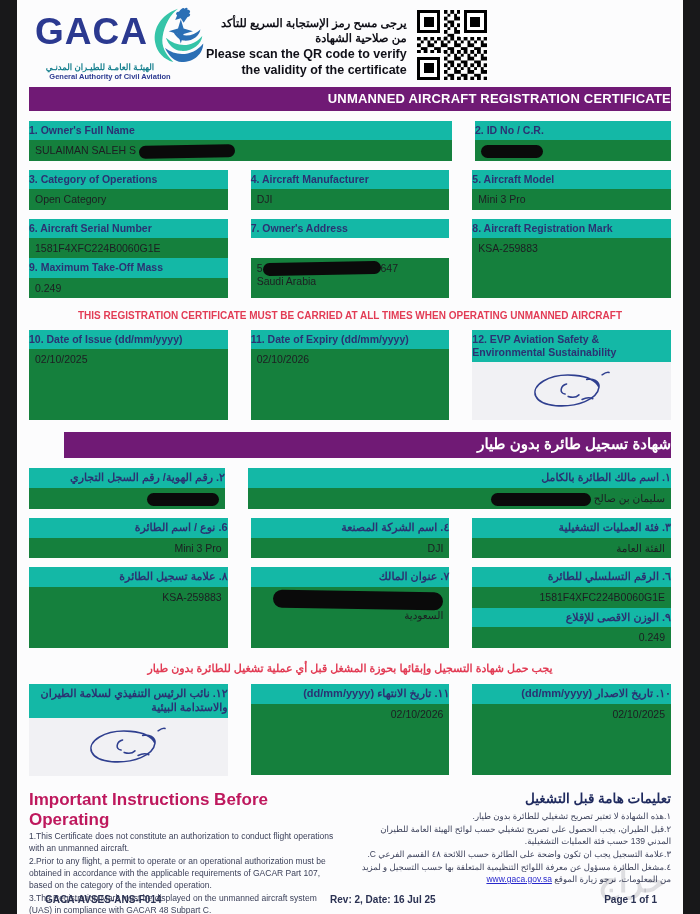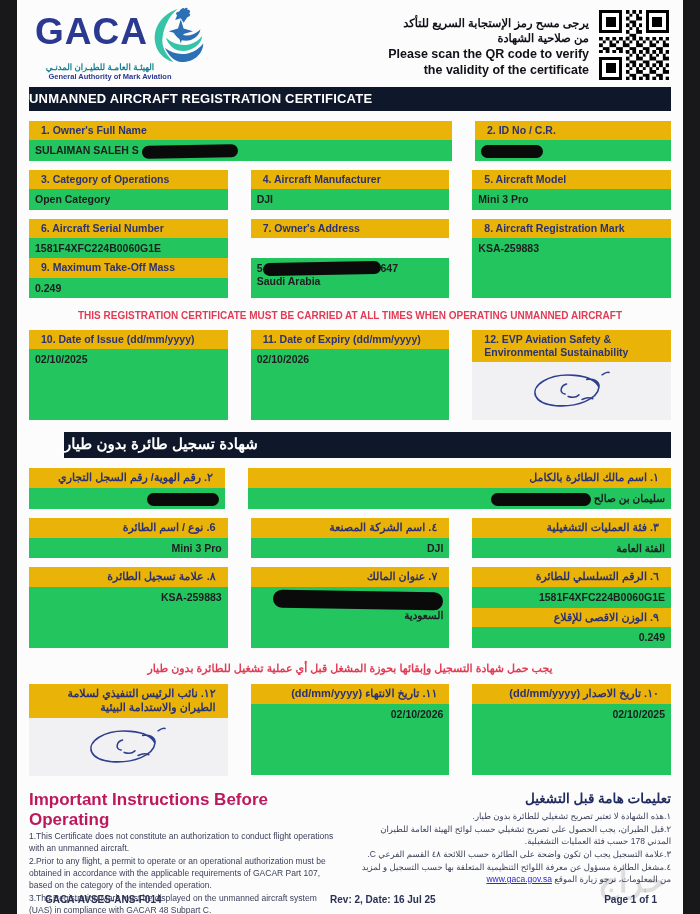--- a/index.html
+++ b/index.html
@@ -1,40 +1,40 @@
 <!DOCTYPE html>
 <html><head>
 <meta charset="utf-8">
 <style>
   html,body{margin:0;padding:0;background:#101012;}
   .photo{position:relative;width:700px;height:914px;background:#18181a;overflow:hidden;
          font-family:"Liberation Sans",sans-serif;}
   .page{position:absolute;left:17px;top:0;width:666px;height:914px;background:#fcfcfd;
         box-sizing:border-box;padding:6px 12px;}
   
-  .hrow{display:flex;justify-content:space-between;align-items:flex-start;}
+  .hrow{display:flex;justify-content:flex-start;align-items:flex-start;}
   .logo{display:flex;flex-direction:column;margin-left:6px;}
   .logo-top{display:flex;align-items:flex-start;gap:2px;}
   .logo-word{font-size:37px;font-weight:bold;color:#2b3990;letter-spacing:1px;line-height:0.95;margin-top:8px;}
   .logo-tag-ar{font-size:8.5px;font-weight:bold;color:#17808f;text-align:center;width:130px;direction:rtl;margin-top:-2px;}
   .logo-tag-en{font-size:7.5px;font-weight:bold;color:#2b3990;text-align:center;width:150px;}
   .qrblock{display:flex;gap:10px;align-items:flex-start;margin-top:4px;margin-right:2px;}
   .qrtext{text-align:right;line-height:1.3;margin-top:6px;}
   .qrtext .ar{font-size:11.5px;font-weight:bold;color:#101018;direction:rtl;}
   .qrtext .en{font-size:12.5px;font-weight:bold;color:#101018;}
   .qr{width:70px;height:70px;}
   
-  .titlebar{background:#0f172a;color:#fff;text-align:left;font-weight:bold;font-size:13px;
+  .titlebar{background:#701a75;color:#fff;text-align:right;font-weight:bold;font-size:13px;
             padding:4px 0 5px;margin-top:6px;letter-spacing:0.2px;}
   .titlebar.ar{font-size:15px;direction:rtl;padding:3px 0 5px;margin-top:12px;margin-left:35px;}
   
   .grid2{display:grid;grid-template-columns:1fr 196px;gap:23px;margin-top:10px;}
   .grid3{display:grid;grid-template-columns:repeat(3,1fr);gap:23px;margin-top:9px;}
-  .flabel{background:#eab308;color:#2b3272;font-weight:bold;font-size:10.5px;padding:3px 12px;line-height:1.25;}
-  .fvalue{background:#22c55e;color:#1d1d22;font-weight:bold;font-size:10.5px;padding:4px 6px 3px;min-height:13px;line-height:1.3;}
+  .flabel{background:#14b8a6;color:#2b3272;font-weight:bold;font-size:10.5px;padding:3px 0;line-height:1.25;}
+  .fvalue{background:#15803d;color:#1d1d22;font-weight:normal;font-size:10.5px;padding:4px 6px 3px;min-height:13px;line-height:1.3;}
   .tall{min-height:64px;}
   .col{display:flex;flex-direction:column;}
   .redact{display:inline-block;background:#0a0a0a;height:13px;border-radius:7px;vertical-align:middle;}
   .warn{color:#e23c55;font-weight:bold;text-align:center;font-size:10px;margin:12px 0 2px;}
   .warn.ar{font-size:11px;direction:rtl;margin-top:14px;}
   .sigbox{background:#f1f1f4;min-height:58px;display:flex;align-items:center;justify-content:center;}
   .ar-sec{direction:rtl;}
   .ar-sec .flabel{font-size:11px;}
   .ar-sec .fvalue{text-align:right;}
   
@@ -63,21 +63,21 @@
         <svg class="logo-mark" width="56" height="58" viewBox="0 0 60 62">
           <path d="M30 3 C12 9 3 24 5.5 39 C7.5 50 15 57 25 60 C16 51 12 43 13.5 33 C15.5 20 22 9 30 3 Z" fill="#35c4a8"></path>
           <path d="M31 6 c 3 -4 5 -5 6 -3 c 2 -2 4 -1 3 1 c 3 0 4 2 2 4 c 2 1 1 3 -2 4 l -4 6 l -3 -5 l -6 2 l 2 -5 c -2 -2 -1 -4 2 -4 Z" fill="#2b6fb5"></path>
           <path d="M33 14 l 3 10 l 10 3 l -10 3 l -3 10 l -3 -10 l -10 -3 l 10 -3 Z" fill="#2b6fb5"></path>
           <path d="M17 34 C30 45 46 44 56 32 C55 41 45 49 33 48 C26 47.5 20 42 17 34 Z" fill="#35c4a8"></path>
           <path d="M16 45 C29 55 47 53 57 40 C57 51 47 60 34 60 C26 60 20 53 16 45 Z" fill="#2b6fb5"></path>
           <path d="M24 26 C34 34 46 33 54 25 C53 32 45 38 36 37 C31 36.5 27 32 24 26 Z" fill="#2b6fb5"></path>
         </svg>
       </div>
       <div class="logo-tag-ar">الهيئـة العامـة للطيـران المدنـي</div>
-      <div class="logo-tag-en">General Authority of Mark Aviation</div>
+      <div class="logo-tag-en">General Authority of Civil Aviation</div>
     </div>
     <div class="qrblock">
       <div class="qrtext">
         <div class="ar">يرجى مسح رمز الإستجابة السريع للتأكد</div>
         <div class="ar">من صلاحية الشهادة</div>
         <div class="en">Please scan the QR code to verify</div>
         <div class="en">the validity of the certificate</div>
       </div>
       <svg class="qr" viewBox="0 0 21 21" shape-rendering="crispEdges">
         <defs>
@@ -264,21 +264,21 @@
     <div>
       <div class="head-en">Important Instructions Before Operating</div>
       <p>1.This Certificate does not constitute an authorization to conduct flight operations with an unmanned aircraft.</p>
       <p>2.Prior to any flight, a permit to operate or an operational authorization must be obtained in accordance with the applicable requirements of GACAR Part 107, based on the category of the intended operation.</p>
       <p>3.The Registration Mark must be displayed on the unmanned aircraft system (UAS) in compliance with GACAR 48 Subpart C.</p>
       <p><span>4.The operator is responsible for understanding and complying with all applicable requirements related to the registration and operation of unmanned aircraft systems. For more information, please visit: </span></p>
     </div>
     <div class="col-ar">
       <div class="head-ar">تعليمات هامة قبل التشغيل</div>
       <p>١.هذه الشهادة لا تعتبر تصريح تشغيلي للطائرة بدون طيار.</p>
-      <p>٢.قبل الطيران، يجب الحصول على تصريح تشغيلي حسب لوائح الهيئة العامة للطيران المدني 178 حسب فئة العمليات التشغيلية.</p>
+      <p>٢.قبل الطيران، يجب الحصول على تصريح تشغيلي حسب لوائح الهيئة العامة للطيران المدني 139 حسب فئة العمليات التشغيلية.</p>
       <p>٣.علامة التسجيل يجب ان تكون واضحة على الطائرة حسب اللائحة ٤٨ القسم الفرعي C.</p>
       <p><span>٤.مشغل الطائرة مسؤول عن معرفة اللوائح التنظيمية المتعلقة بها حسب التسجيل و لمزيد من المعلومات، نرجو زيارة الموقع </span><span class="lnk">www.gaca.gov.sa</span></p>
     </div>
   </div>
 
   <div class="watermark">حراج</div>
   <div class="footer">
     <span>GACA-AVSES-ANS-F014</span>
     <span>Rev: 2, Date: 16 Jul 25</span>
     <span>Page 1 of 1</span>

